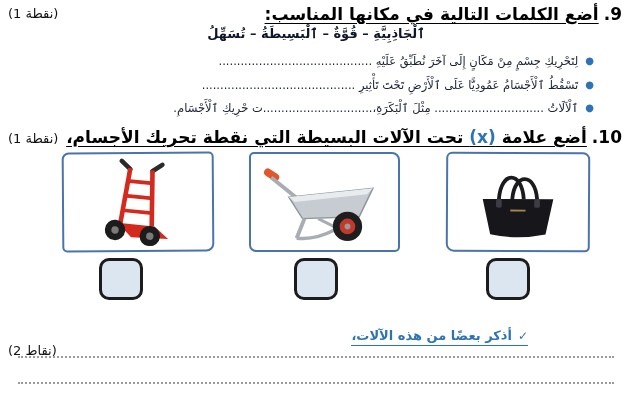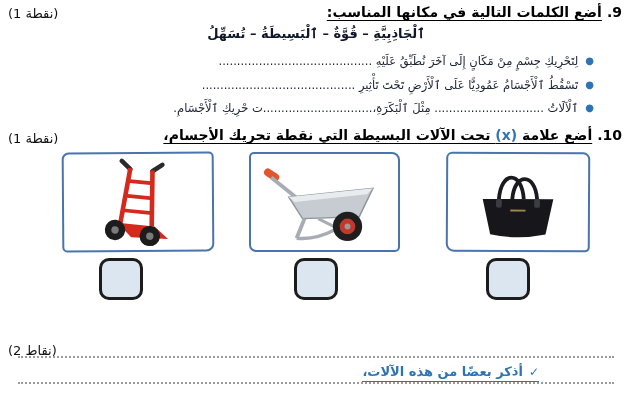--- a/index.html
+++ b/index.html
@@ -5,21 +5,21 @@
   html,body{margin:0;padding:0;background:#ffffff;}
   .page{
     position:relative;width:632px;height:400px;background:#ffffff;
     font-family:"DejaVu Sans",sans-serif;color:#1d1d1d;overflow:hidden;direction:rtl;
   }
   .points{
     position:absolute;left:8px;font-size:13px;color:#111;
     direction:ltr;unicode-bidi:isolate;white-space:nowrap;
   }
   .qheader{
-    position:absolute;right:10px;font-size:14px;font-weight:bold;color:#000;white-space:nowrap;
+    position:absolute;right:10px;font-size:17px;font-weight:bold;color:#000;white-space:nowrap;
   }
   .qnum{margin-left:5px;font-weight:bold;}
   .qtitle{text-decoration:underline;text-underline-offset:3px;}
   .mark-x{color:#2e74b5;direction:ltr;unicode-bidi:isolate;}
   .wordbank{
     position:absolute;top:26px;left:0;right:0;text-align:center;
     color:#0f172a;font-weight:bold;font-size:13px;
   }
   .bullet-row{
     position:absolute;right:38px;font-size:11.5px;color:#1a2233;white-space:nowrap;line-height:20px;
@@ -31,22 +31,22 @@
   }
   .box-left {left:62px;width:148px;border-radius:7px 5px 8px 5px;transform:rotate(-.4deg);}
   .box-mid  {left:249px;width:147px;border-radius:5px 8px 5px 7px;}
   .box-right{left:446px;width:140px;border-radius:6px 7px 5px 8px;transform:rotate(.3deg);}
   .ans-box{
     position:absolute;top:258px;width:38px;height:36px;background:#dce6f1;
     border:3px solid #1c1c1c;border-radius:10px;
   }
   .ans-left{left:99px;} .ans-mid{left:294px;} .ans-right{left:486px;}
   .prompt{
-    position:absolute;top:328px;right:93px;color:#2e74b5;font-weight:bold;font-size:13px;
-    border-bottom:1.5px solid #2e74b5;padding-bottom:2px;white-space:nowrap;margin-top:36px;
+    position:absolute;top:328px;right:104px;color:#2e74b5;font-weight:bold;font-size:13px;
+    border-bottom:1.5px solid #2e74b5;padding-bottom:2px;white-space:nowrap;
   }
   .prompt .check{margin-left:6px;font-size:12px;}
   .dots-line{position:absolute;left:18px;right:18px;height:0;border-top:2px dotted #9a9a9a;}
   .dots-1{top:356px;} .dots-2{top:382px;}
   svg{display:block;}
 </style>
 </head>
 <body>
 
 <div class="page">

